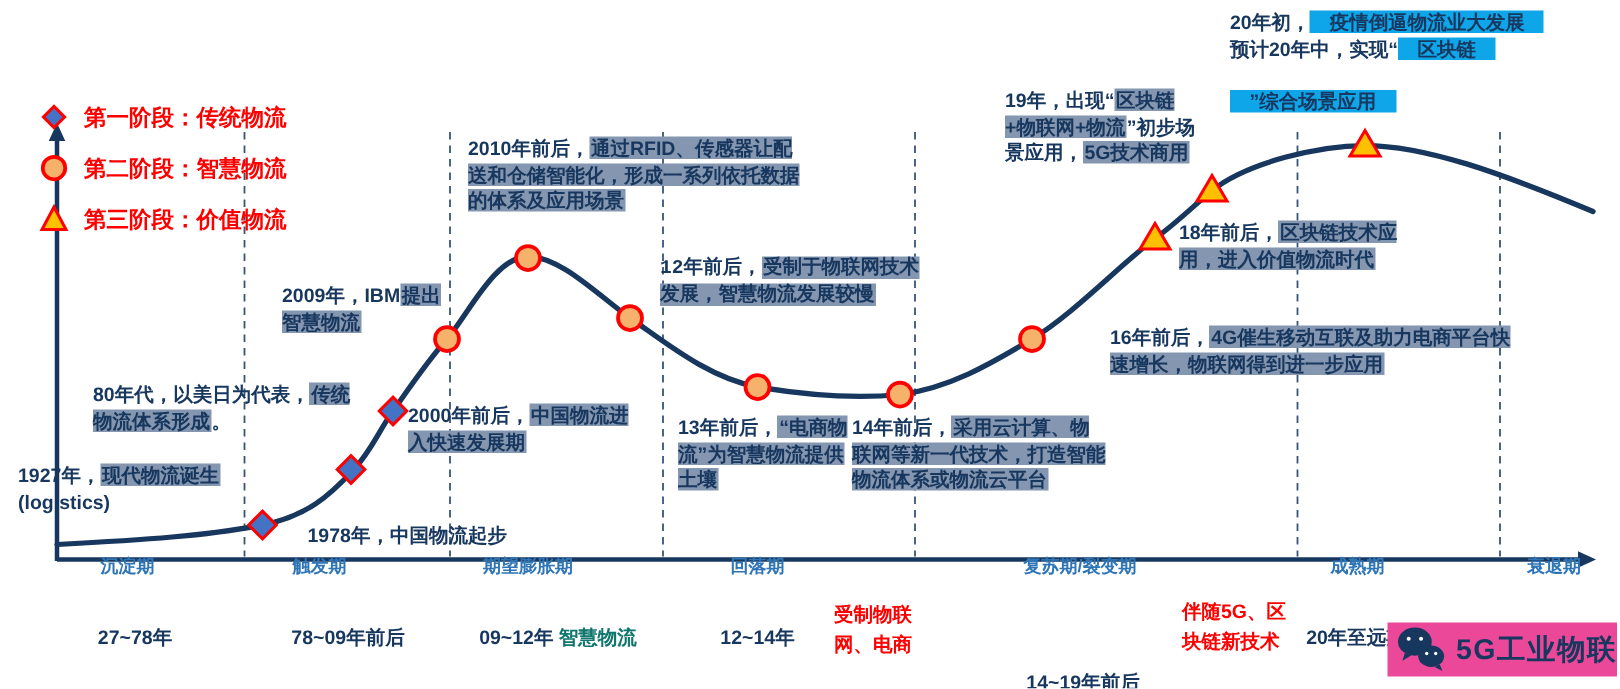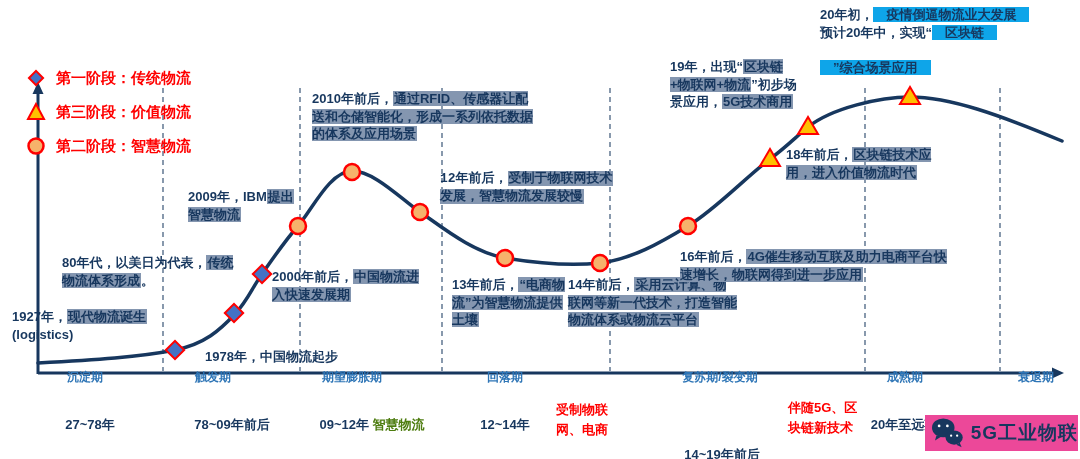--- a/index.html
+++ b/index.html
@@ -17,21 +17,21 @@
   .legend{position:absolute;left:26px;top:68px;}
   .legend-row{display:flex;align-items:flex-end;gap:10px;margin-bottom:14px;}
   .legend-label{color:#FF0000;font-weight:700;font-size:15px;white-space:nowrap;}
   .ann{position:absolute;color:#17375E;font-size:13px;font-weight:700;line-height:1.35;}
   .hl-blue{background:#8496B0;padding:0 1px;}
   .hl-teal{background:#0ea5e9;padding:0 13px;}
   .phase-name{position:absolute;top:369px;transform:translateX(-50%);color:#2E75B6;
     font-weight:700;font-size:12px;white-space:nowrap;}
   .phase-years{position:absolute;top:416px;transform:translateX(-50%);color:#17375E;
     font-weight:700;font-size:13px;white-space:nowrap;}
-  .years-red{color:#4d7c0f;}
+  .years-red{color:#0f766e;}
   .phase-note{position:absolute;color:#FF0000;font-weight:700;font-size:13px;line-height:1.55;white-space:nowrap;}
   .brand{position:absolute;right:2px;bottom:8px;display:flex;align-items:center;gap:6px;background:#ec4899;padding-left:4px;}
   .brand-text{color:#17375E;font-weight:700;font-size:19px;white-space:nowrap;letter-spacing:1px;}
 </style>
 </head>
 <body>
 
 <div class="stage">
 
   <svg class="layer" width="1080" height="459" viewBox="0 0 1080 459">
@@ -66,43 +66,43 @@
 
   <div class="legend" id="legend">
       <div class="legend-row">
         <svg width="20" height="20">
           <rect x="5" y="5" width="10" height="10" transform="rotate(45 10 10)" class="mk-diamond"></rect>
         </svg>
         <span class="legend-label">第一阶段：传统物流</span>
       </div>
       <div class="legend-row">
         <svg width="20" height="20">
+          <circle cx="10" cy="10" r="7.5" class="mk-circle"></circle>
+        </svg>
+        <span class="legend-label">第二阶段：智慧物流</span>
+      </div>
+      <div class="legend-row">
+        <svg width="20" height="20">
           <polygon points="10,2 2,17 18,17" class="mk-triangle"></polygon>
         </svg>
         <span class="legend-label">第三阶段：价值物流</span>
-      </div>
-      <div class="legend-row">
-        <svg width="20" height="20">
-          <circle cx="10" cy="10" r="7.5" class="mk-circle"></circle>
-        </svg>
-        <span class="legend-label">第二阶段：智慧物流</span>
       </div>
     </div>
 
   <div id="annotations">
       <div class="ann" style="left: 12px; top: 308px; width: 136px;"><span>1927年，</span><span class="hl-blue">现代物流诞生</span><span>(logistics)</span></div>
       <div class="ann" style="left: 62px; top: 254px; width: 182px;"><span>80年代，以美日为代表，</span><span class="hl-blue">传统物流体系形成</span><span>。</span></div>
       <div class="ann" style="left: 205px; top: 348px; width: 200px;"><span>1978年，中国物流起步</span></div>
       <div class="ann" style="left: 188px; top: 188px; width: 112px;"><span>2009年，IBM</span><span class="hl-blue">提出智慧物流</span></div>
       <div class="ann" style="left: 272px; top: 268px; width: 156px;"><span>2000年前后，</span><span class="hl-blue">中国物流进入快速发展期</span></div>
       <div class="ann" style="left: 312px; top: 90px; width: 224px;"><span>2010年前后，</span><span class="hl-blue">通过RFID、传感器让配送和仓储智能化，形成一系列依托数据的体系及应用场景</span></div>
       <div class="ann" style="left: 440px; top: 170px; width: 182px; font-family: Liberation Mono, monospace;"><span>12年前后，</span><span class="hl-blue">受制于物联网技术发展，智慧物流发展较慢</span></div>
       <div class="ann" style="left: 452px; top: 276px; width: 118px;"><span>13年前后，</span><span class="hl-blue">“电商物流”为智慧物流提供土壤</span></div>
       <div class="ann" style="left: 568px; top: 276px; width: 170px;"><span>14年前后，</span><span class="hl-blue">采用云计算、物联网等新一代技术，打造智能物流体系或物流云平台</span></div>
-      <div class="ann" style="left: 680px; top: 216px; width: 278px; margin-top: 32px;"><span>16年前后，</span><span class="hl-blue">4G催生移动互联及助力电商平台快速增长，物联网得到进一步应用</span></div>
+      <div class="ann" style="left: 740px; top: 216px; width: 278px;"><span>16年前后，</span><span class="hl-blue">4G催生移动互联及助力电商平台快速增长，物联网得到进一步应用</span></div>
       <div class="ann" style="left: 786px; top: 146px; width: 168px;"><span>18年前后，</span><span class="hl-blue">区块链技术应用，进入价值物流时代</span></div>
       <div class="ann" style="left: 670px; top: 58px; width: 132px;"><span>19年，出现“</span><span class="hl-blue">区块链+物联网+物流</span><span>”初步场景应用，</span><span class="hl-blue">5G技术商用</span></div>
       <div class="ann" style="left: 820px; top: 6px; width: 256px;"><span>20年初，</span><span class="hl-teal">疫情倒逼物流业大发展</span><br><span>预计20年中，实现“</span><span class="hl-teal">区块链</span><br><br><span class="hl-teal">”综合场景应用</span></div>
     </div>
 
   <div id="phases">
       <div class="phase-name" style="left: 85px;">沉淀期</div>
       <div class="phase-years" style="left: 90px;"><span>27~78年</span></div>
       <div class="phase-name" style="left: 213px;">触发期</div>
       <div class="phase-years" style="left: 232px;"><span>78~09年前后</span></div>

